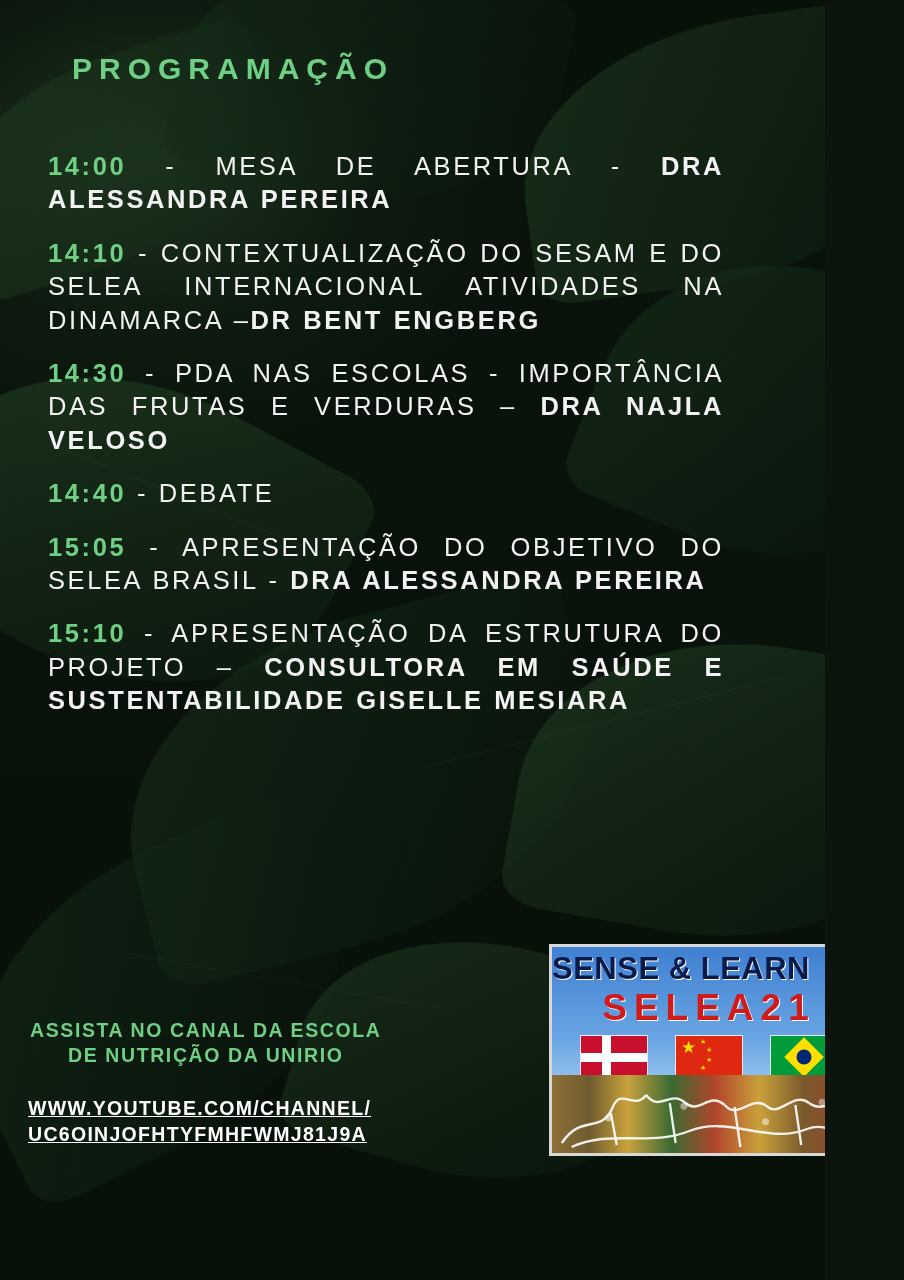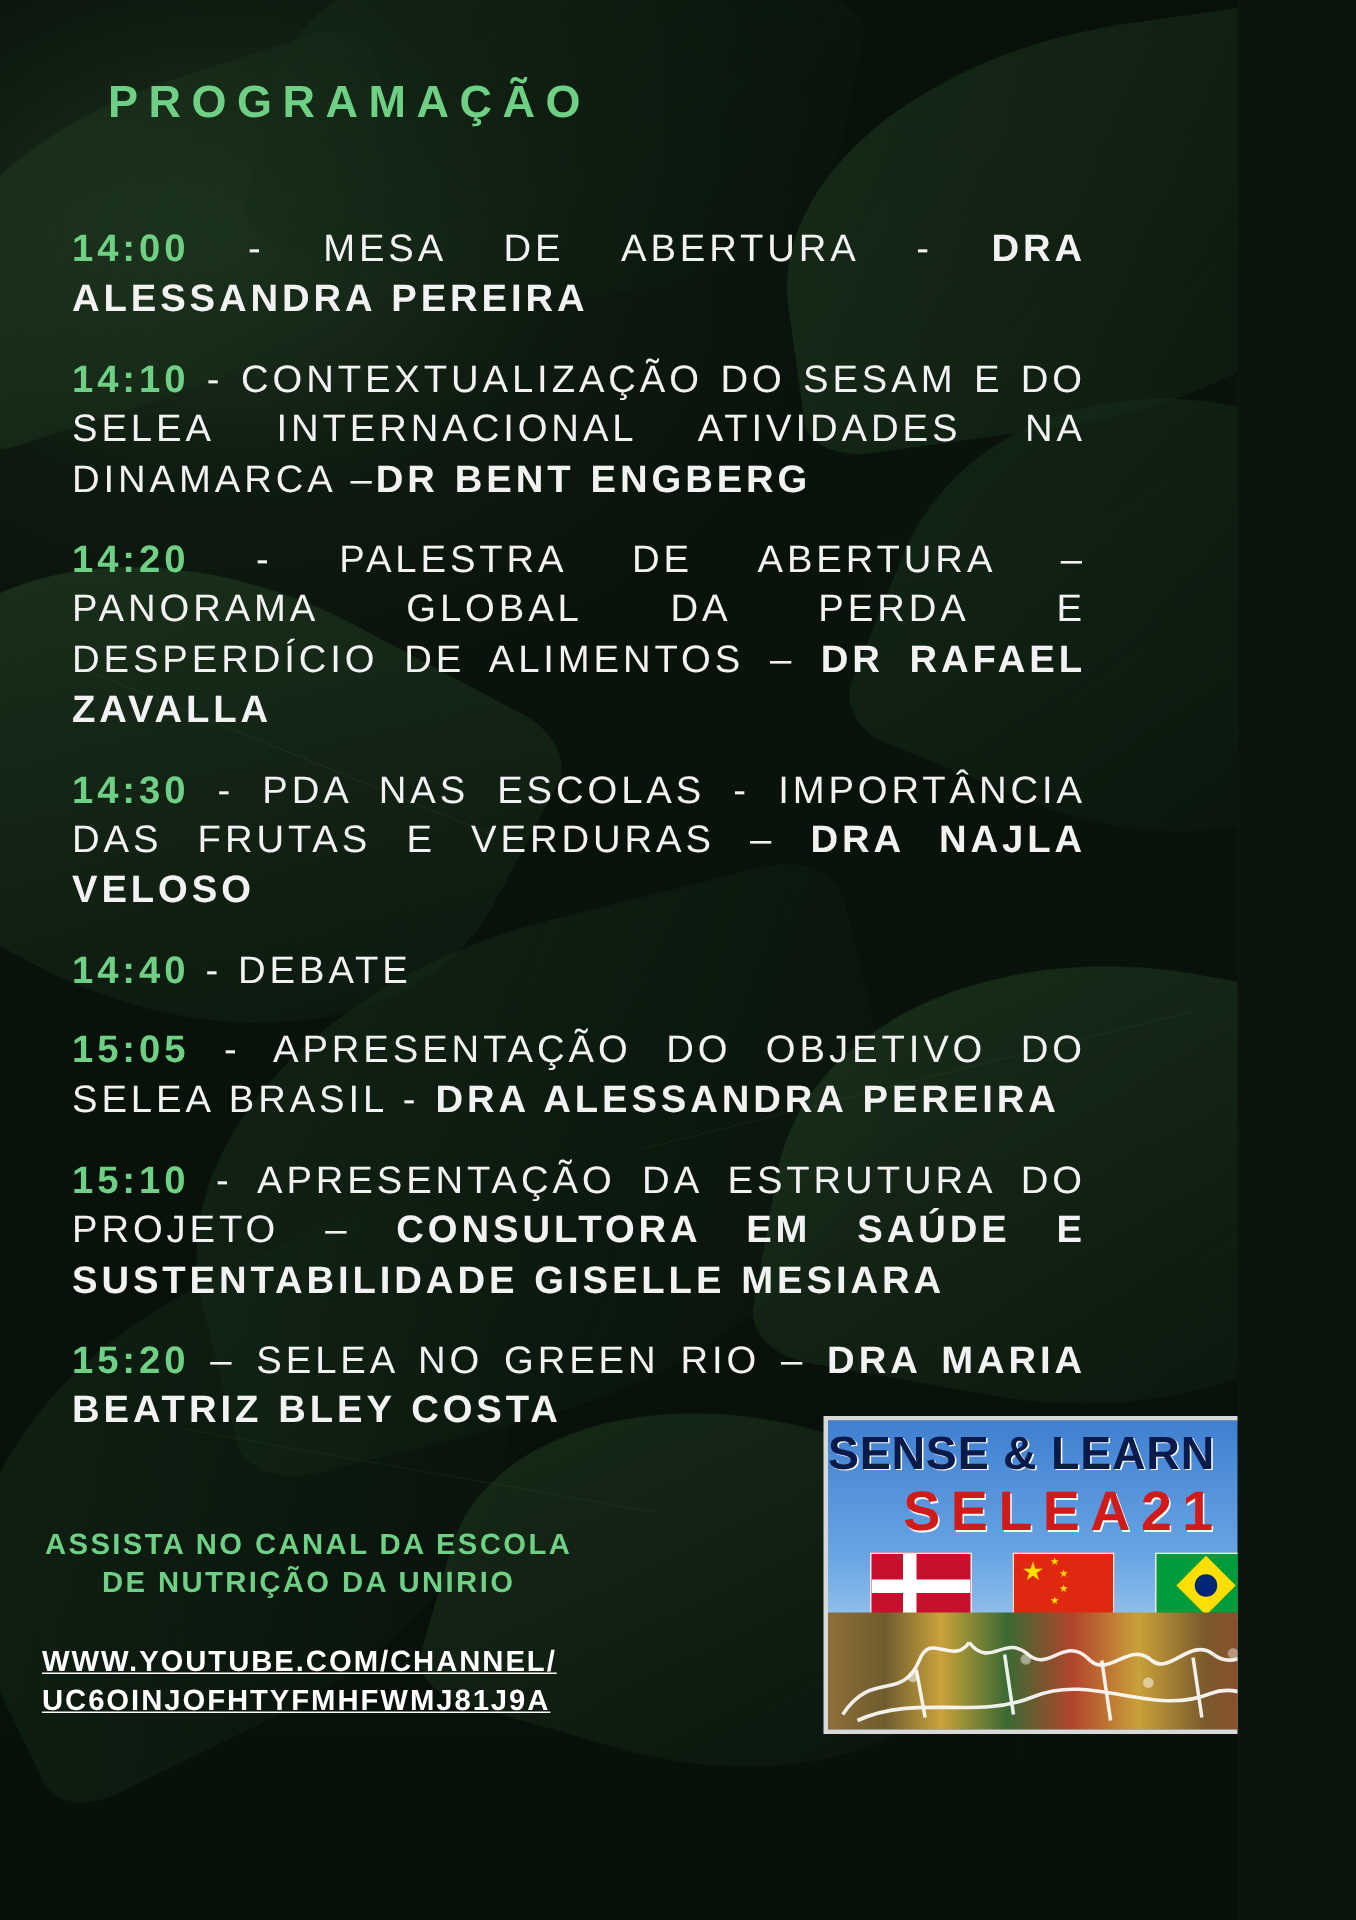--- a/index.html
+++ b/index.html
@@ -167,36 +167,30 @@
     <div class="title">PROGRAMAÇÃO</div>
 
     <div class="schedule">
       <div class="line">
         <span class="time">14:00</span><span class="norm"> - </span><span class="norm">MESA DE ABERTURA - </span><span class="bold">DRA ALESSANDRA PEREIRA</span>
       </div>
       <div class="line">
         <span class="time">14:10</span><span class="norm"> - </span><span class="norm">CONTEXTUALIZAÇÃO DO SESAM E DO SELEA INTERNACIONAL ATIVIDADES NA DINAMARCA –</span><span class="bold">DR BENT ENGBERG</span>
       </div>
       <div class="line">
-        <span class="time">14:20</span><span class="norm"> - </span><span class="norm">PALESTRA DE ABERTURA – PANORAMA GLOBAL DA PERDA E DESPERDÍCIO DE ALIMENTOS – </span><span class="bold">DR RAFAEL ZAVALLA</span>
-      </div>
-      <div class="line">
         <span class="time">14:30</span><span class="norm"> - </span><span class="norm">PDA NAS ESCOLAS - IMPORTÂNCIA DAS FRUTAS E VERDURAS – </span><span class="bold">DRA NAJLA VELOSO</span>
       </div>
       <div class="line">
         <span class="time">14:40</span><span class="norm"> - </span><span class="norm">DEBATE</span><span class="bold"></span>
       </div>
       <div class="line">
         <span class="time">15:05</span><span class="norm"> - </span><span class="norm">APRESENTAÇÃO DO OBJETIVO DO SELEA BRASIL - </span><span class="bold">DRA ALESSANDRA PEREIRA</span>
       </div>
       <div class="line">
         <span class="time">15:10</span><span class="norm"> - </span><span class="norm">APRESENTAÇÃO DA ESTRUTURA DO PROJETO – </span><span class="bold">CONSULTORA EM SAÚDE E SUSTENTABILIDADE GISELLE MESIARA</span>
-      </div>
-      <div class="line">
-        <span class="time">15:20</span><span class="norm"> – </span><span class="norm">SELEA NO GREEN RIO – </span><span class="bold">DRA MARIA BEATRIZ BLEY COSTA</span>
       </div>
     </div>
 
     <div class="watch">
       <div class="watch-line">ASSISTA NO CANAL DA ESCOLA</div>
       <div class="watch-line" style="padding-left:38px;">DE NUTRIÇÃO DA UNIRIO</div>
     </div>
 
     <div class="url">
       <div>WWW.YOUTUBE.COM/CHANNEL/</div>

